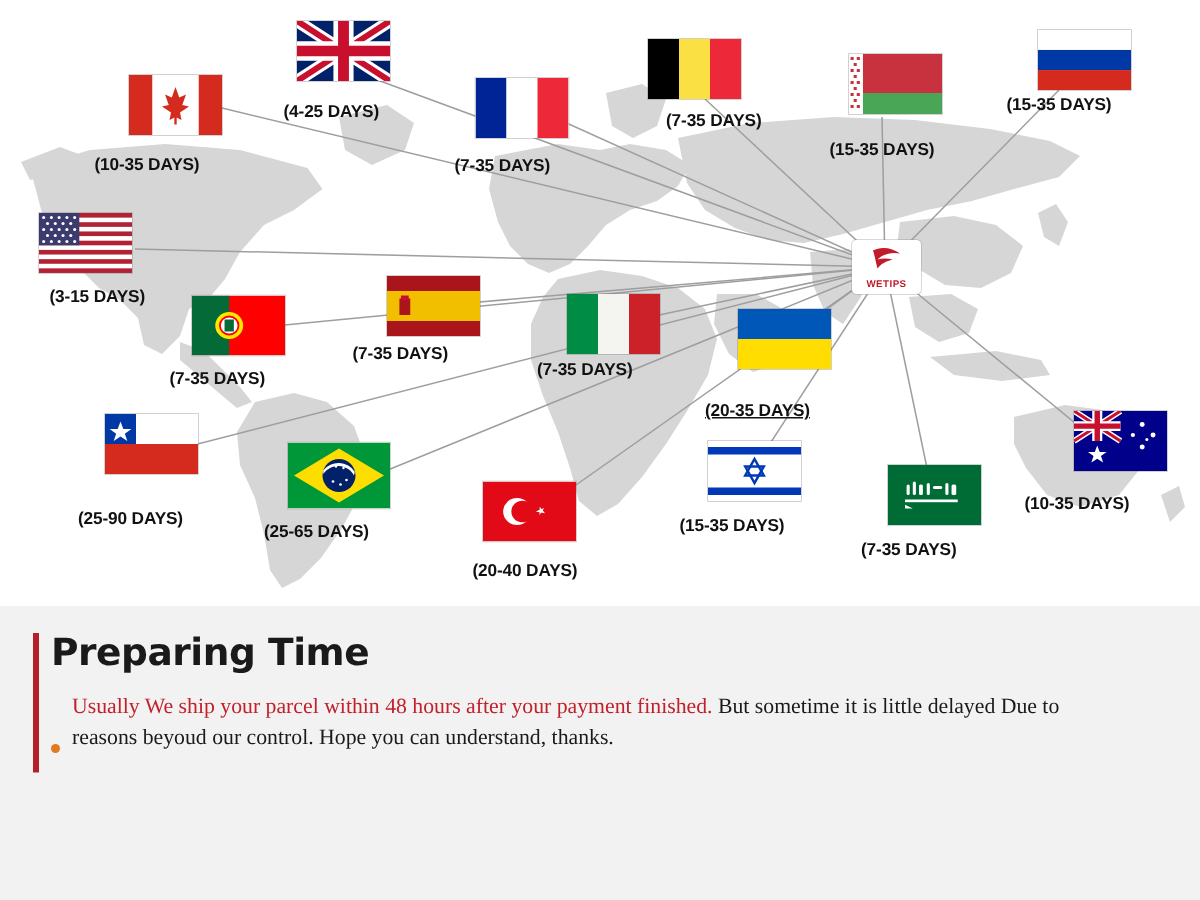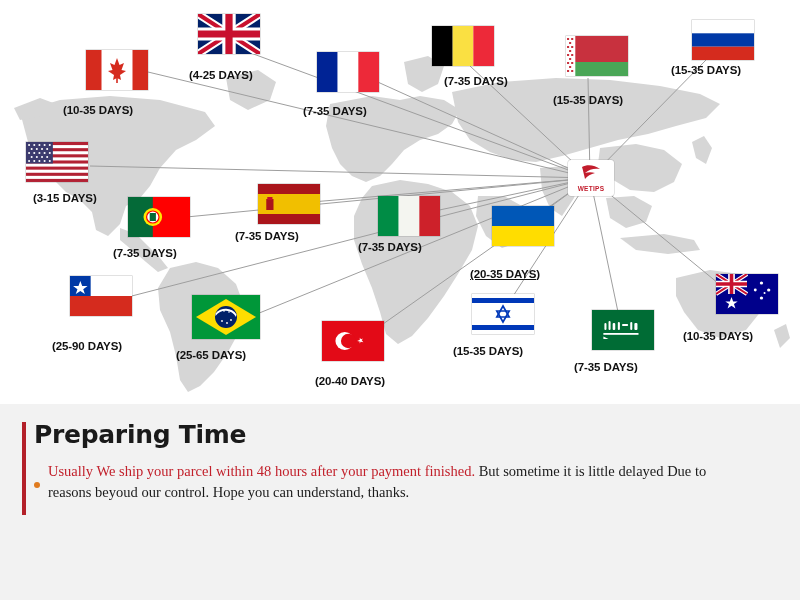--- a/index.html
+++ b/index.html
@@ -90,21 +90,21 @@
     font-family: "DejaVu Sans", sans-serif;
     font-size: 25px;
     font-weight: bold;
     color: #1a1a1a;
     letter-spacing: -0.3px;
     margin: 0 0 14px 0;
     line-height: 1;
   }
   .bullet-row {
     display: flex;
-    align-items: center;
+    align-items: flex-end;
     margin-bottom: 13px;
   }
   .dot {
     flex: 0 0 auto;
     width: 6px; height: 6px;
     border-radius: 50%;
     background: #e07b1f;
     margin: 6px 8px 0 0;
   }
   .bullet-text {

